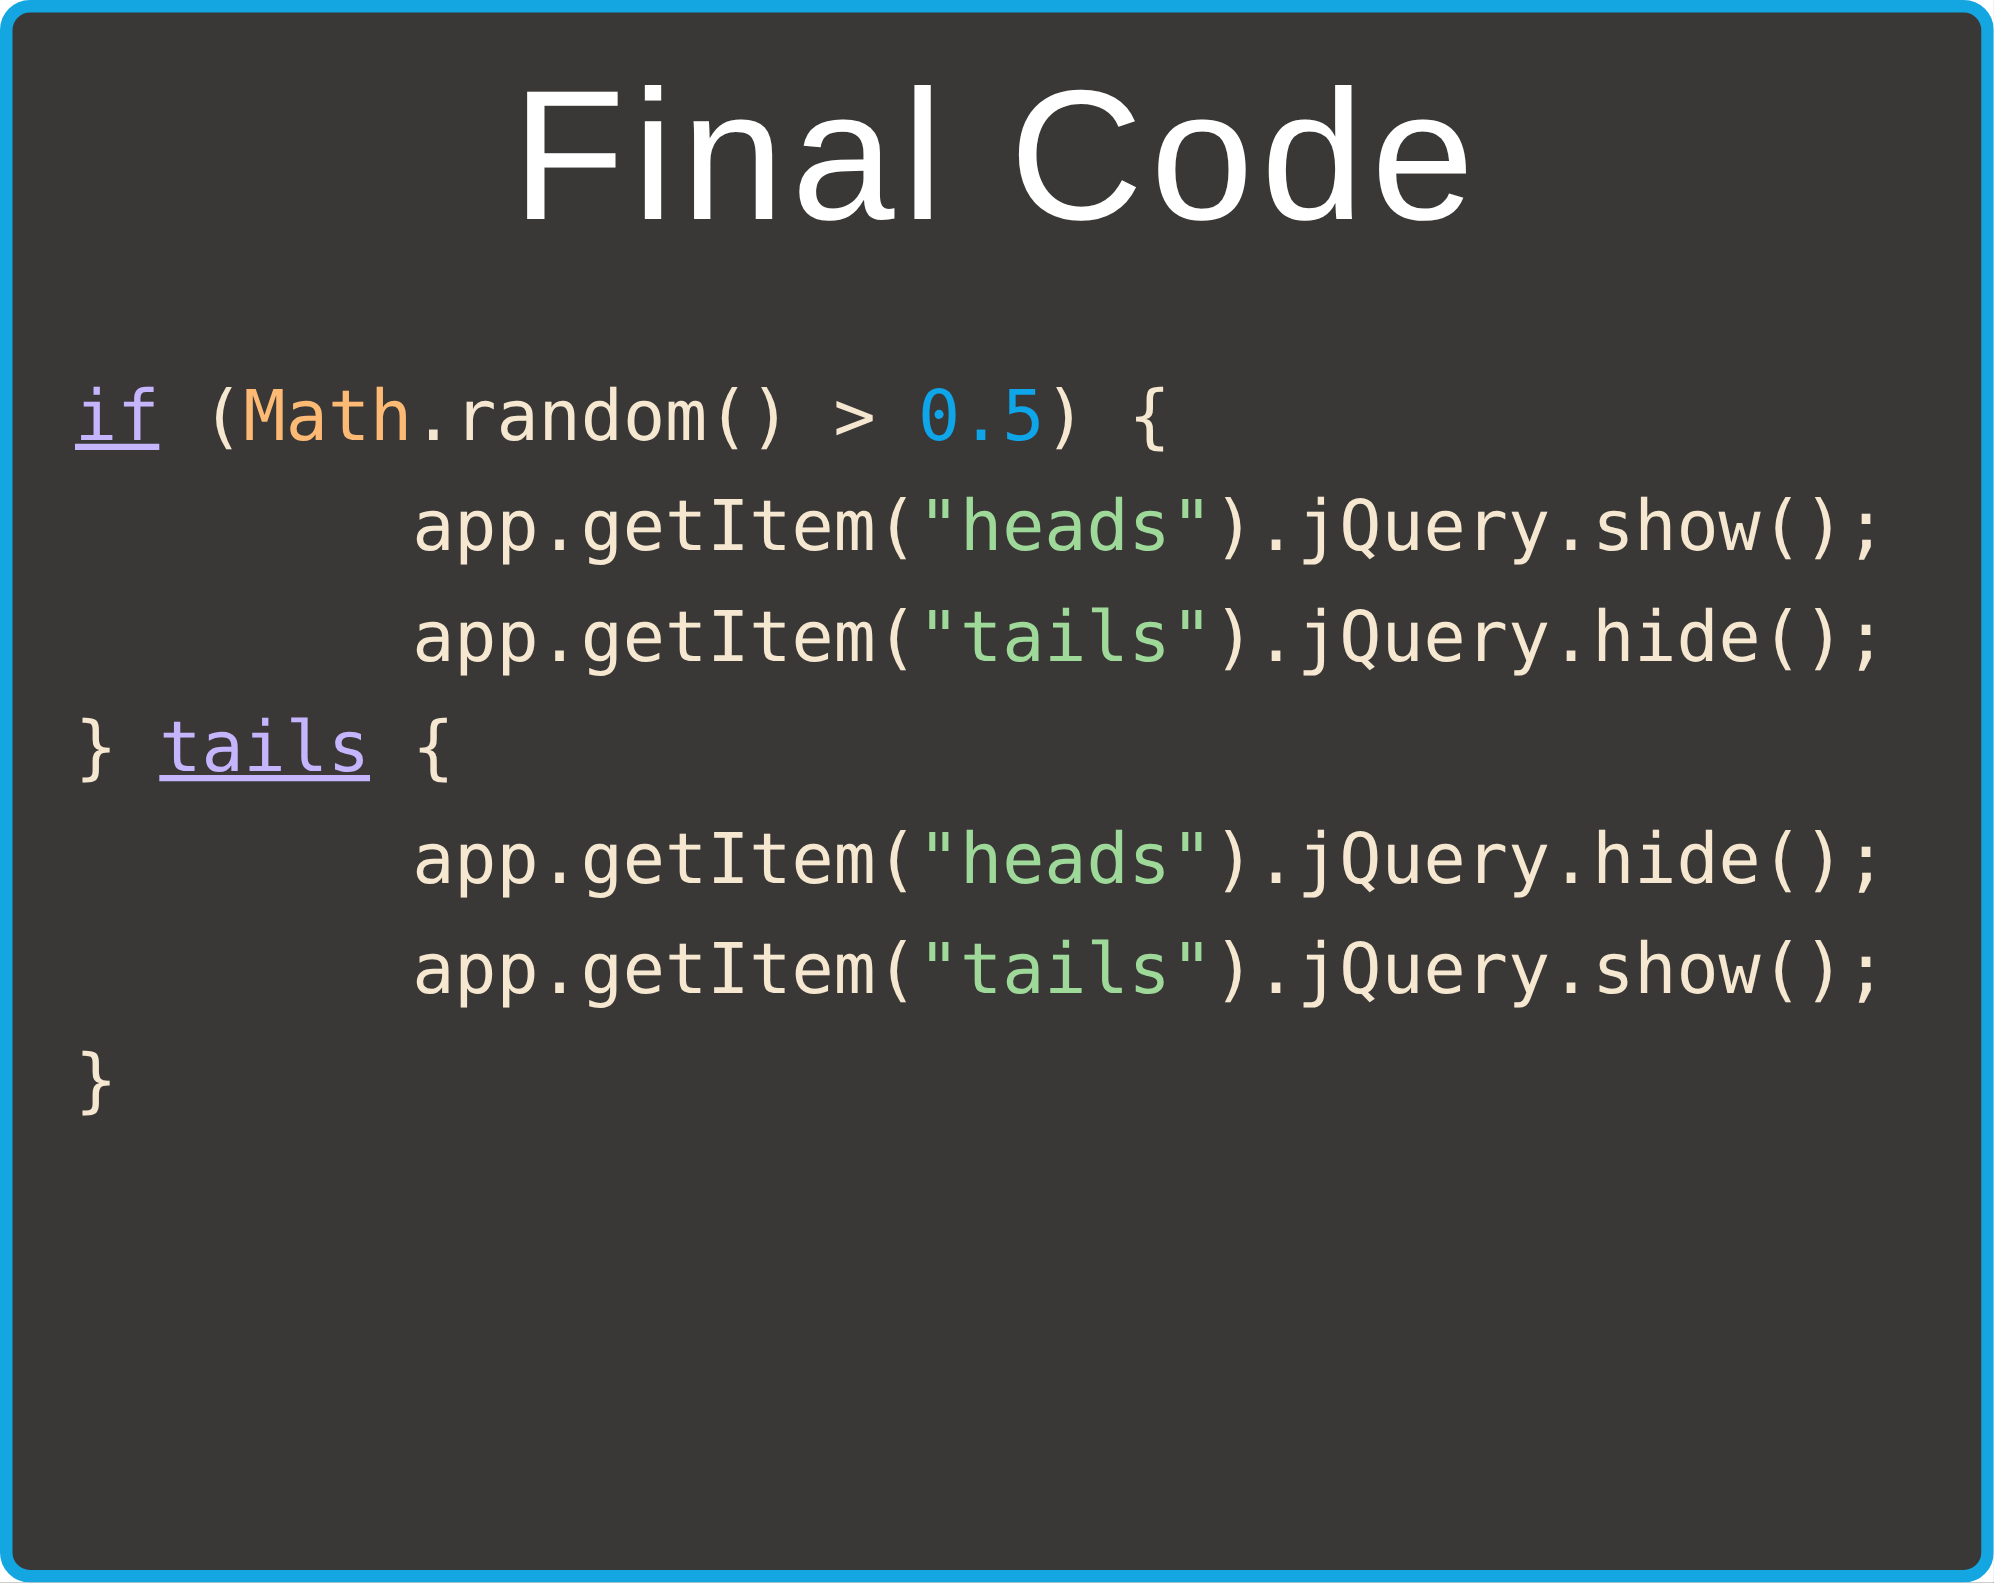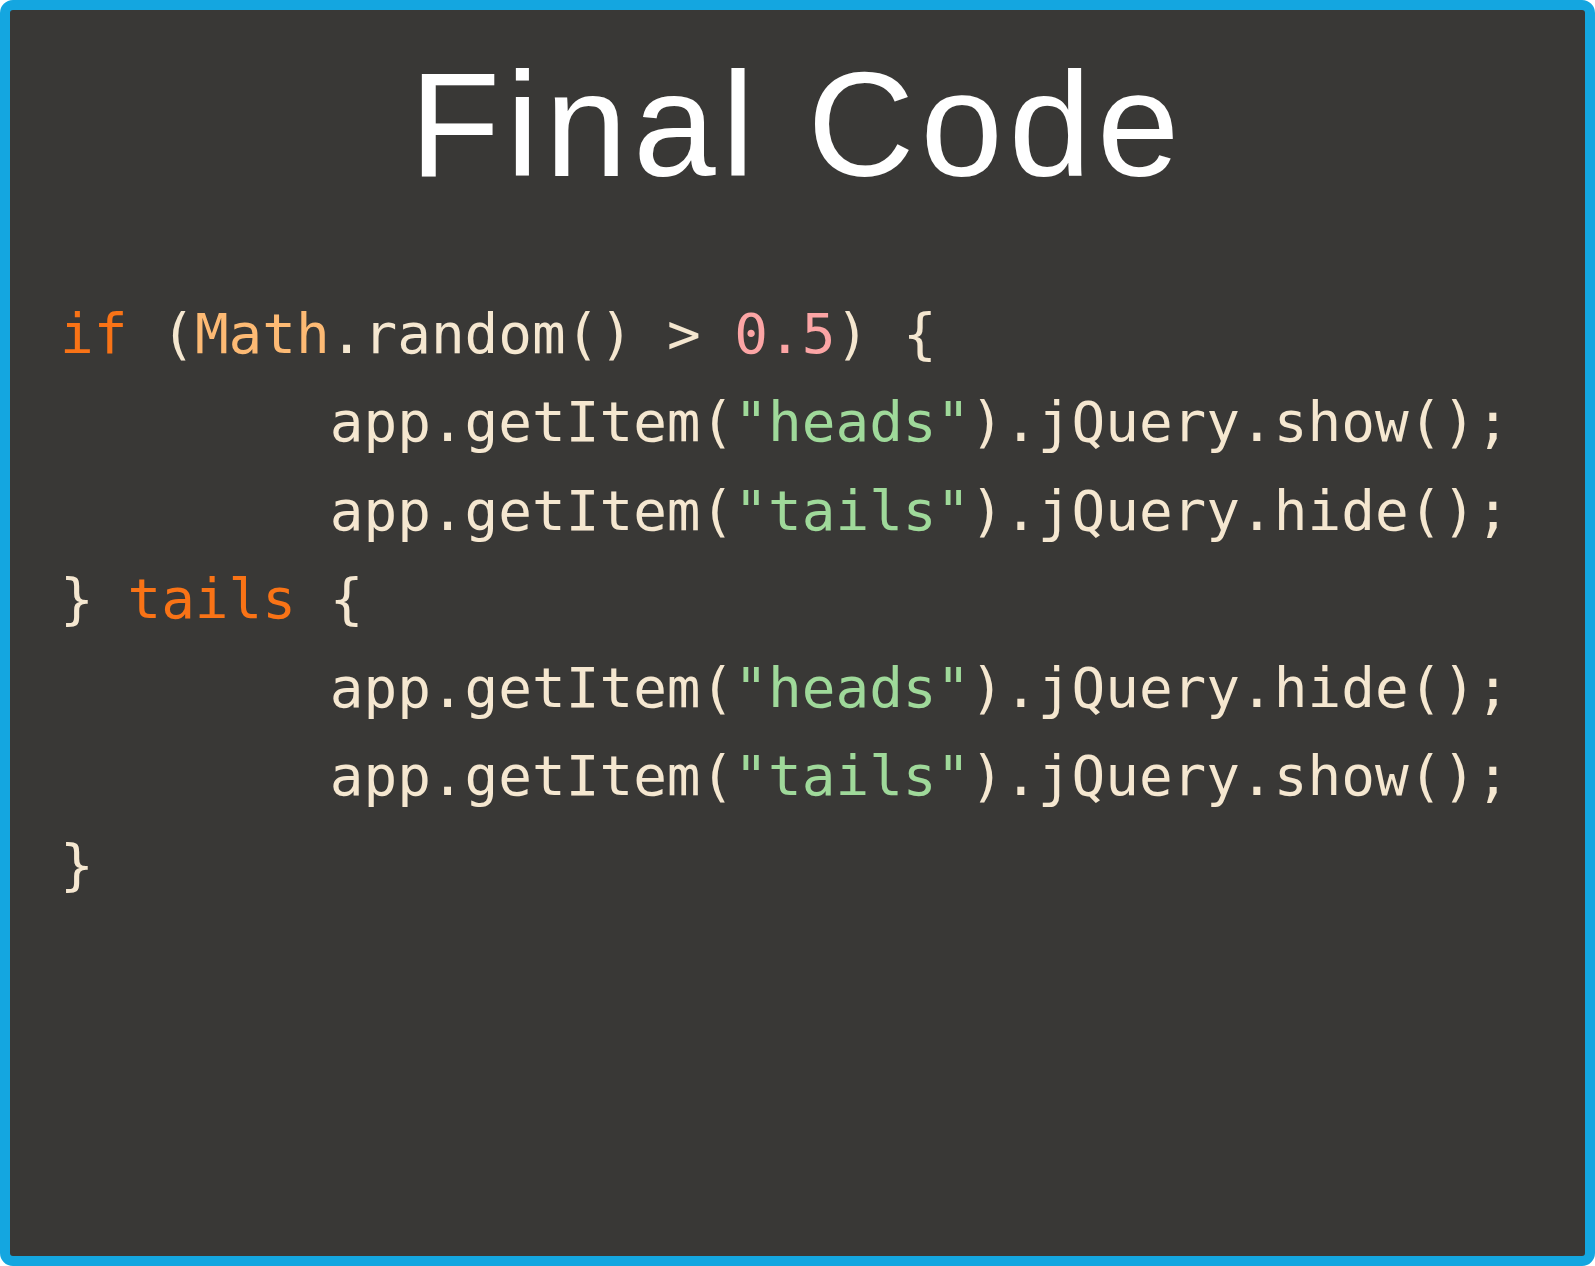--- a/index.html
+++ b/index.html
@@ -9,44 +9,44 @@
     height: 1266px;
     background: #ffffff;
     font-family: -apple-system, BlinkMacSystemFont, "Segoe UI", sans-serif;
   }
   .card {
     box-sizing: border-box;
     width: 1595px;
     height: 1266px;
     background: #393836;
     border: 10px solid #14a6e0;
-    border-radius: 13px;
+    border-radius: 24px;
     padding: 30px 50px 50px 50px;
   }
   .title {
     text-align: center;
     color: #ffffff;
     font-weight: 200;
     font-size: 148px;
     letter-spacing: 6px;
     margin: 0 0 80px 0;
     font-family: "Helvetica Neue", -apple-system, sans-serif;
     font-stretch: normal;
   }
   pre.code {
     margin: 0;
     font-family: "Consolas", "Menlo", "DejaVu Sans Mono", monospace;
     font-size: 56px;
     line-height: 1.58;
     color: #f5e7d0;
     white-space: pre;
   }
-  .kw   { color: #f97316; }   
+  .kw   { color: #c4b5fd; text-decoration: underline; }   
   .cls  { color: #fdba74; }   
-  .num  { color: #fca5a5; }   
+  .num  { color: #0ea5e9; }   
   .str  { color: #9fd99a; }   
   .pln  { color: #f5e7d0; }   
 </style>
 </head>
 <body>
 
 <div class="card">
   <h1 class="title">Final Code</h1>
 
   <pre class="code"><span class="kw">if</span><span class="pln"> (</span><span class="cls">Math</span><span class="pln">.random() &gt; </span><span class="num">0.5</span><span class="pln">) {</span>

